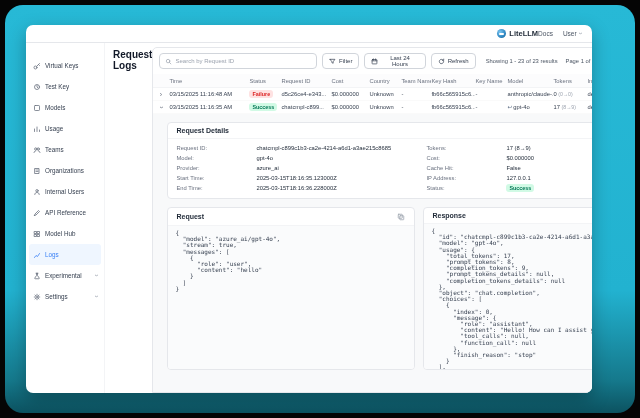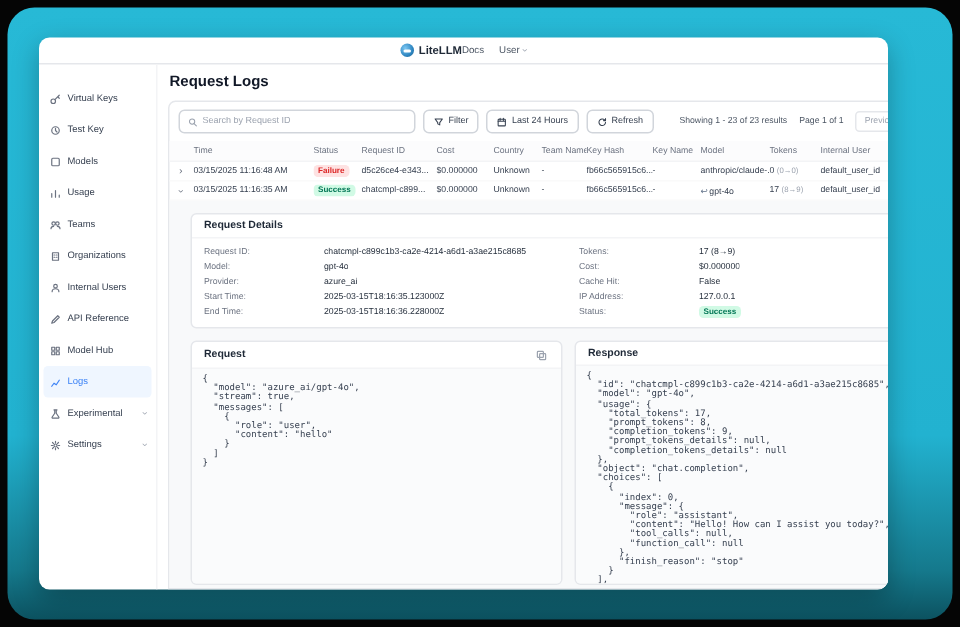--- a/index.html
+++ b/index.html
@@ -4,21 +4,21 @@
 <style>
   * { margin:0; padding:0; box-sizing:border-box; }
   html,body { width:640px; height:418px; background:#000; font-family:"Liberation Sans",sans-serif; overflow:hidden; }
   .canvas { position:relative; width:640px; height:418px; background:#050505; }
   .teal-frame { position:absolute; left:5px; top:5px; width:630px; height:408px; border-radius:18px;
     background:linear-gradient(180deg,#27b9d6 0%, #22b2d0 70%, #15798c 92%, #0c5260 100%); }
   .window { position:absolute; left:21px; top:20px; width:566px; height:368px; background:#fff;
     border-radius:7px; overflow:hidden; box-shadow:0 6px 18px rgba(0,0,0,.28); display:flex; flex-direction:column; }
 
   
-  .topbar { height:18px; flex:0 0 18px; display:flex; align-items:center; justify-content:center;
+  .topbar { height:18px; flex:0 0 18px; display:flex; align-items:center; justify-content:flex-end;
     padding:0 11px; border-bottom:1px solid #e5e7eb; }
   .logo { display:flex; align-items:center; gap:3px; }
   .logo-circle { width:9px; height:9px; border-radius:50%; background:radial-gradient(circle at 35% 35%, #7cc7f2 0%, #2e86c1 60%, #1b5e8a 100%); display:inline-block; position:relative; }
   .logo-circle::after { content:""; position:absolute; left:2px; top:4px; width:5px; height:2px; background:#fff; border-radius:2px; }
   .logo-text { font-size:7.5px; font-weight:700; color:#1f2937; }
   .topbar-right { display:flex; align-items:center; gap:10px; font-size:6.5px; color:#4b5563; }
   .user-menu { display:flex; align-items:center; gap:2px; }
   .chev { display:inline-block; color:#9ca3af; font-size:7px; line-height:1; }
   .chev.down { transform:rotate(90deg); }
 
@@ -26,21 +26,21 @@
   .app-body { flex:1; display:flex; min-height:0; }
   .sidebar { flex:0 0 79px; border-right:1px solid #f3f4f6; padding-top:12px; }
   .side-item { height:21px; display:flex; align-items:center; gap:4px; padding:0 7px; font-size:6.3px; color:#374151; cursor:pointer; }
   .side-item .sicon { width:8px; height:8px; display:flex; align-items:center; justify-content:center; color:#6b7280; flex:0 0 8px; }
   .side-item.active { background:#eff6ff; color:#3b82f6; border-radius:3px; margin:0 3px; padding:0 4px; }
   .side-item.active .sicon { color:#3b82f6; }
   .side-item .grow { flex:1; }
   svg.ic { width:8px; height:8px; stroke:currentColor; fill:none; stroke-width:1.6; stroke-linecap:round; stroke-linejoin:round; }
 
   
-  .main { flex:1; min-width:0; padding:4px 0 0 7px; display:flex; flex-direction:column; }
+  .main { flex:1; min-width:0; padding:4px 0 0 7px; display:flex; flex-direction:row; }
   .page-title { font-size:10px; font-weight:700; color:#111827; margin:2px 0 7px 1px; }
   .main-card { border:1px solid #e5e7eb; border-radius:5px 0 0 0; width:500px; flex:1; display:flex; flex-direction:column; min-height:0; background:#fff; }
 
   
   .toolbar { display:flex; align-items:center; gap:5px; padding:5px 6px 5px 6px; }
   .searchbox { width:158px; height:16px; border:1px solid #d1d5db; border-radius:4px; display:flex; align-items:center; gap:3px; padding:0 5px; color:#9ca3af; }
   .searchbox input { border:none; outline:none; flex:1; font-size:6px; font-family:"Liberation Sans",sans-serif; color:#374151; background:transparent; min-width:0; }
   .searchbox input::placeholder { color:#9ca3af; }
   .tbtn { height:16px; display:flex; align-items:center; gap:3px; padding:0 6px; border:1px solid #d1d5db; border-radius:4px;
     background:#fff; font-size:6px; color:#374151; cursor:pointer; font-family:"Liberation Sans",sans-serif; }

